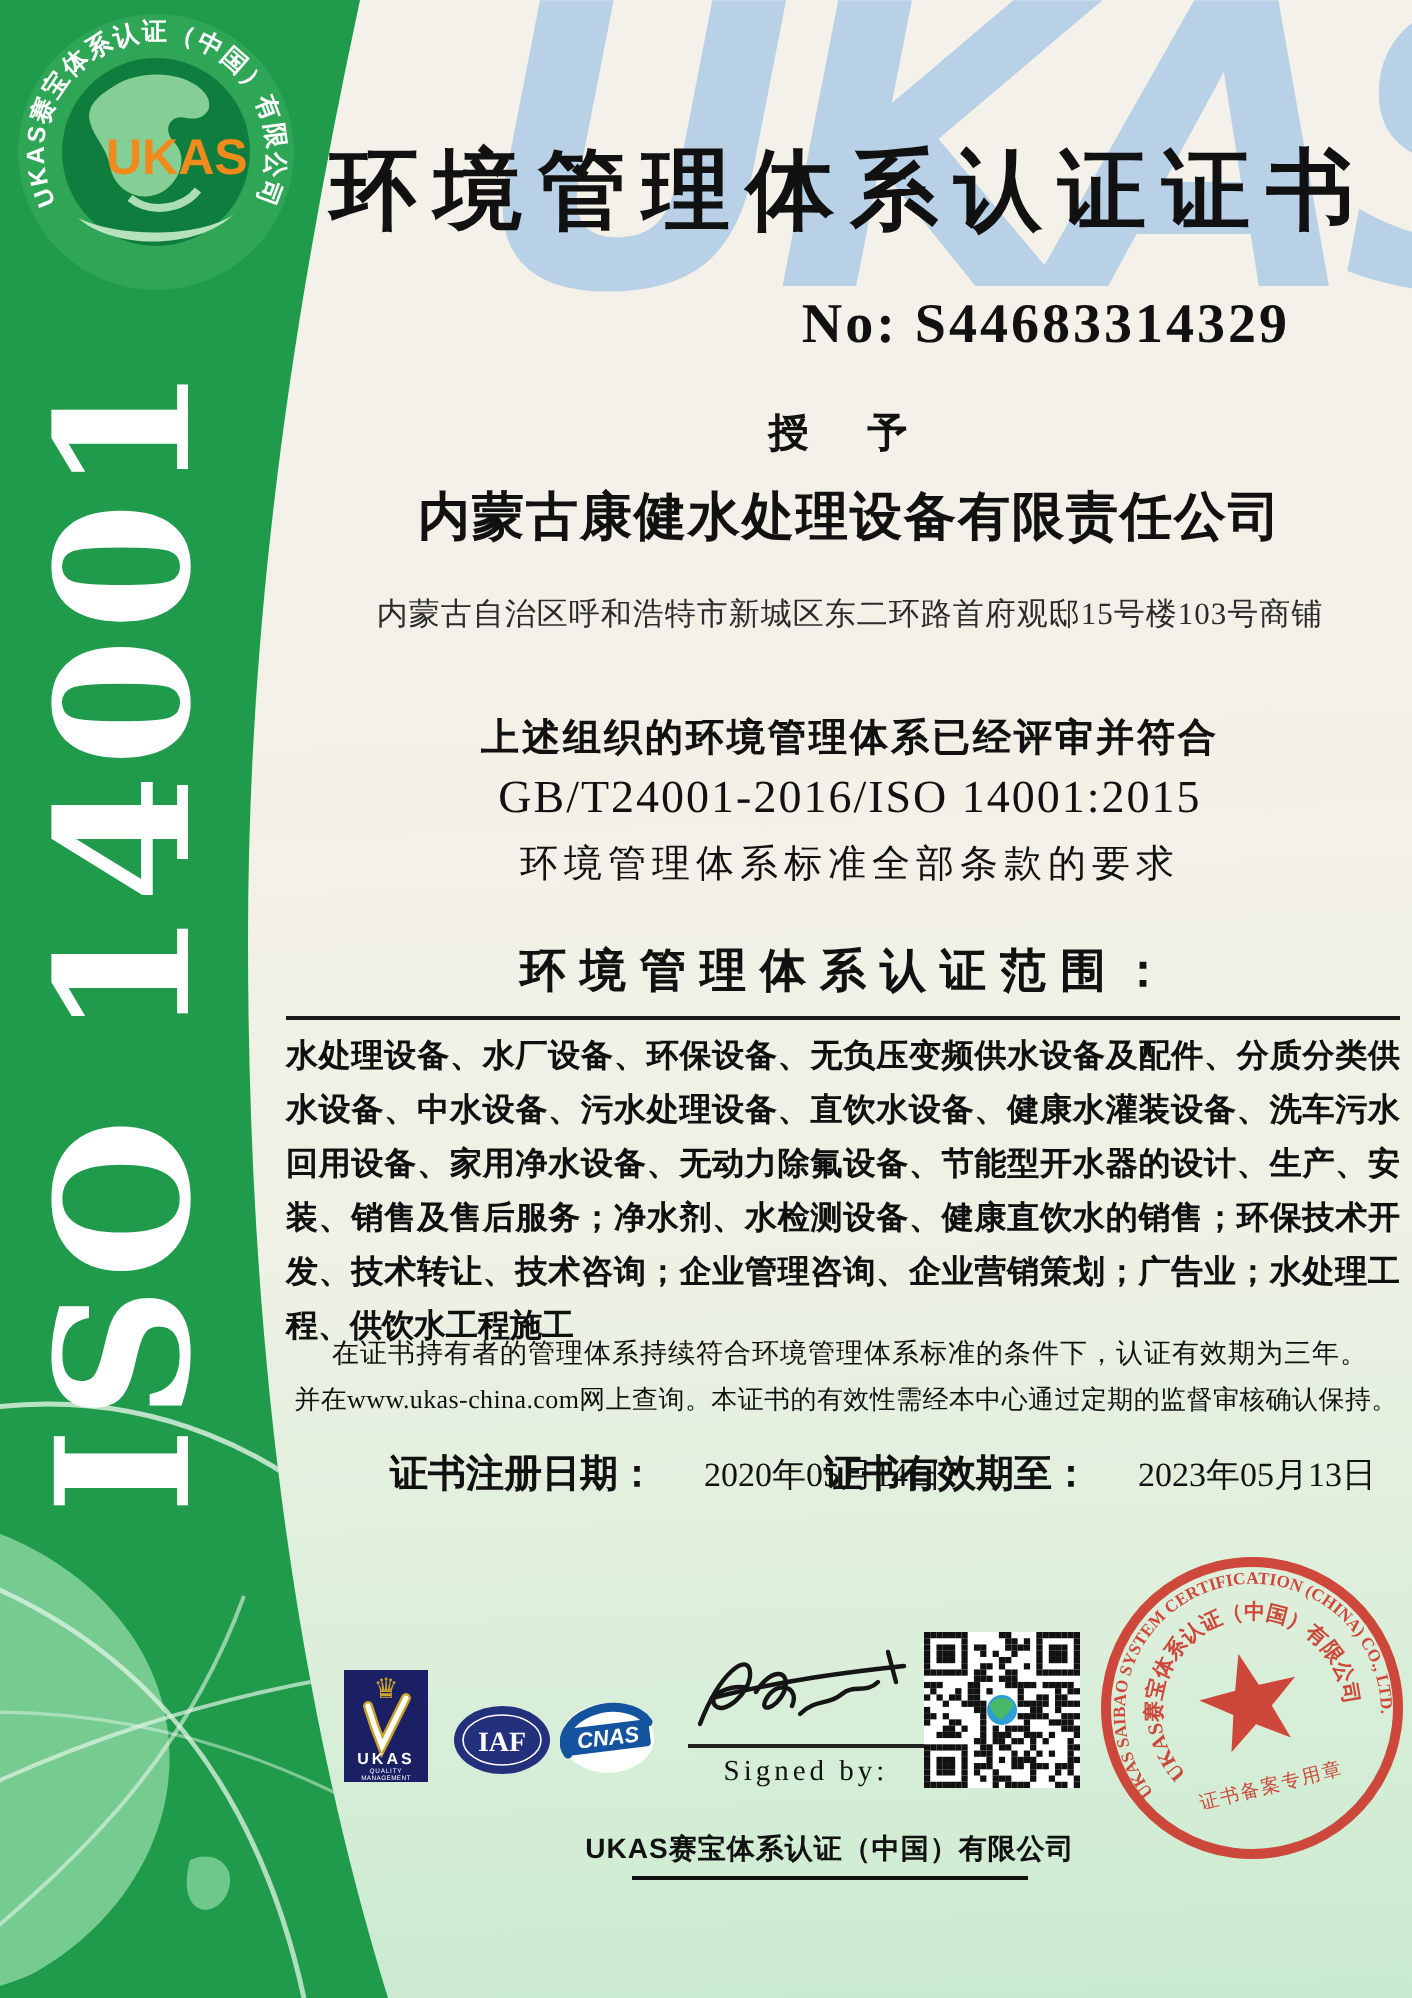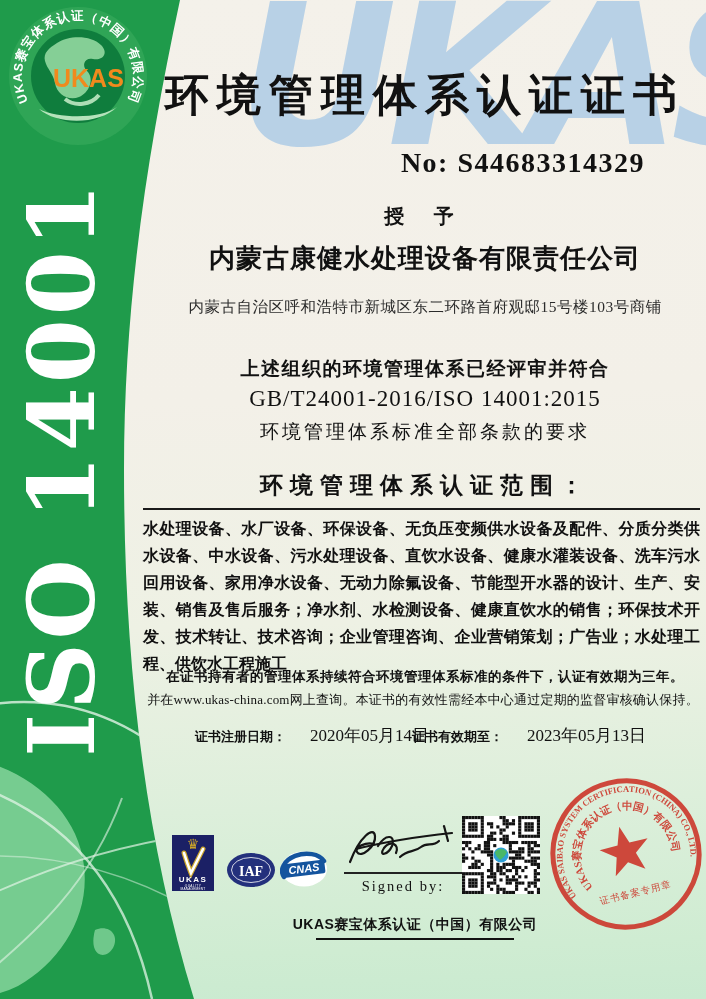--- a/index.html
+++ b/index.html
@@ -33,25 +33,25 @@
   .std1{top:356px;font-family:"Liberation Sans","DejaVu Sans",sans-serif;font-size:19px;font-weight:700;letter-spacing:1.5px;}
   .std-code{top:386px;font-size:23px;letter-spacing:1px;}
   .std2{top:419px;font-size:19px;letter-spacing:3px;}
   .scope-head{top:470px;font-size:23px;font-weight:700;letter-spacing:7px;}
   .scope-rule{position:absolute;top:508px;left:3px;width:557px;border-top:2.5px solid #1a1a1a;}
   .scope-text{
     position:absolute;top:515px;left:3px;width:557px;
     font-family:"Liberation Sans","DejaVu Sans",sans-serif;font-weight:700;
     font-size:16px;line-height:27px;text-align:justify;color:#101010;
   }
-  .fine1{top:668px;font-size:13.5px;font-weight:700;letter-spacing:0.5px;}
+  .fine1{top:668px;font-size:13.5px;font-weight:400;letter-spacing:0.5px;}
   .fine2{top:691px;left:0;width:566px;font-size:13px;letter-spacing:0.2px;white-space:nowrap;}
   .date-reg{position:absolute;left:55px;top:724px;white-space:nowrap;}
   .date-exp{position:absolute;left:272px;top:724px;white-space:nowrap;}
-  .date-label{font-family:"Liberation Sans","DejaVu Sans",sans-serif;font-weight:700;font-size:13px;}
+  .date-label{font-family:"Liberation Sans","DejaVu Sans",sans-serif;font-weight:700;font-size:19px;}
   .date-value{font-size:17px;margin-left:24px;}
   .sig-line{position:absolute;left:204px;top:872px;width:118px;border-top:2px solid #222;}
   .signed-by{position:absolute;left:200px;top:878px;width:126px;text-align:center;font-size:14.5px;letter-spacing:2px;}
   .footer-company{position:absolute;left:150px;top:916px;width:250px;text-align:center;font-family:"Liberation Sans","DejaVu Sans",sans-serif;font-weight:700;font-size:14px;letter-spacing:0.5px;}
   .footer-line{position:absolute;left:176px;top:938px;width:198px;border-top:2px solid #111;}
   .footer-site{position:absolute;left:150px;top:943px;width:250px;text-align:center;font-family:"Liberation Sans","DejaVu Sans",sans-serif;font-weight:700;font-size:15px;letter-spacing:1px;}
 </style>
 </head>
 <body>
 

